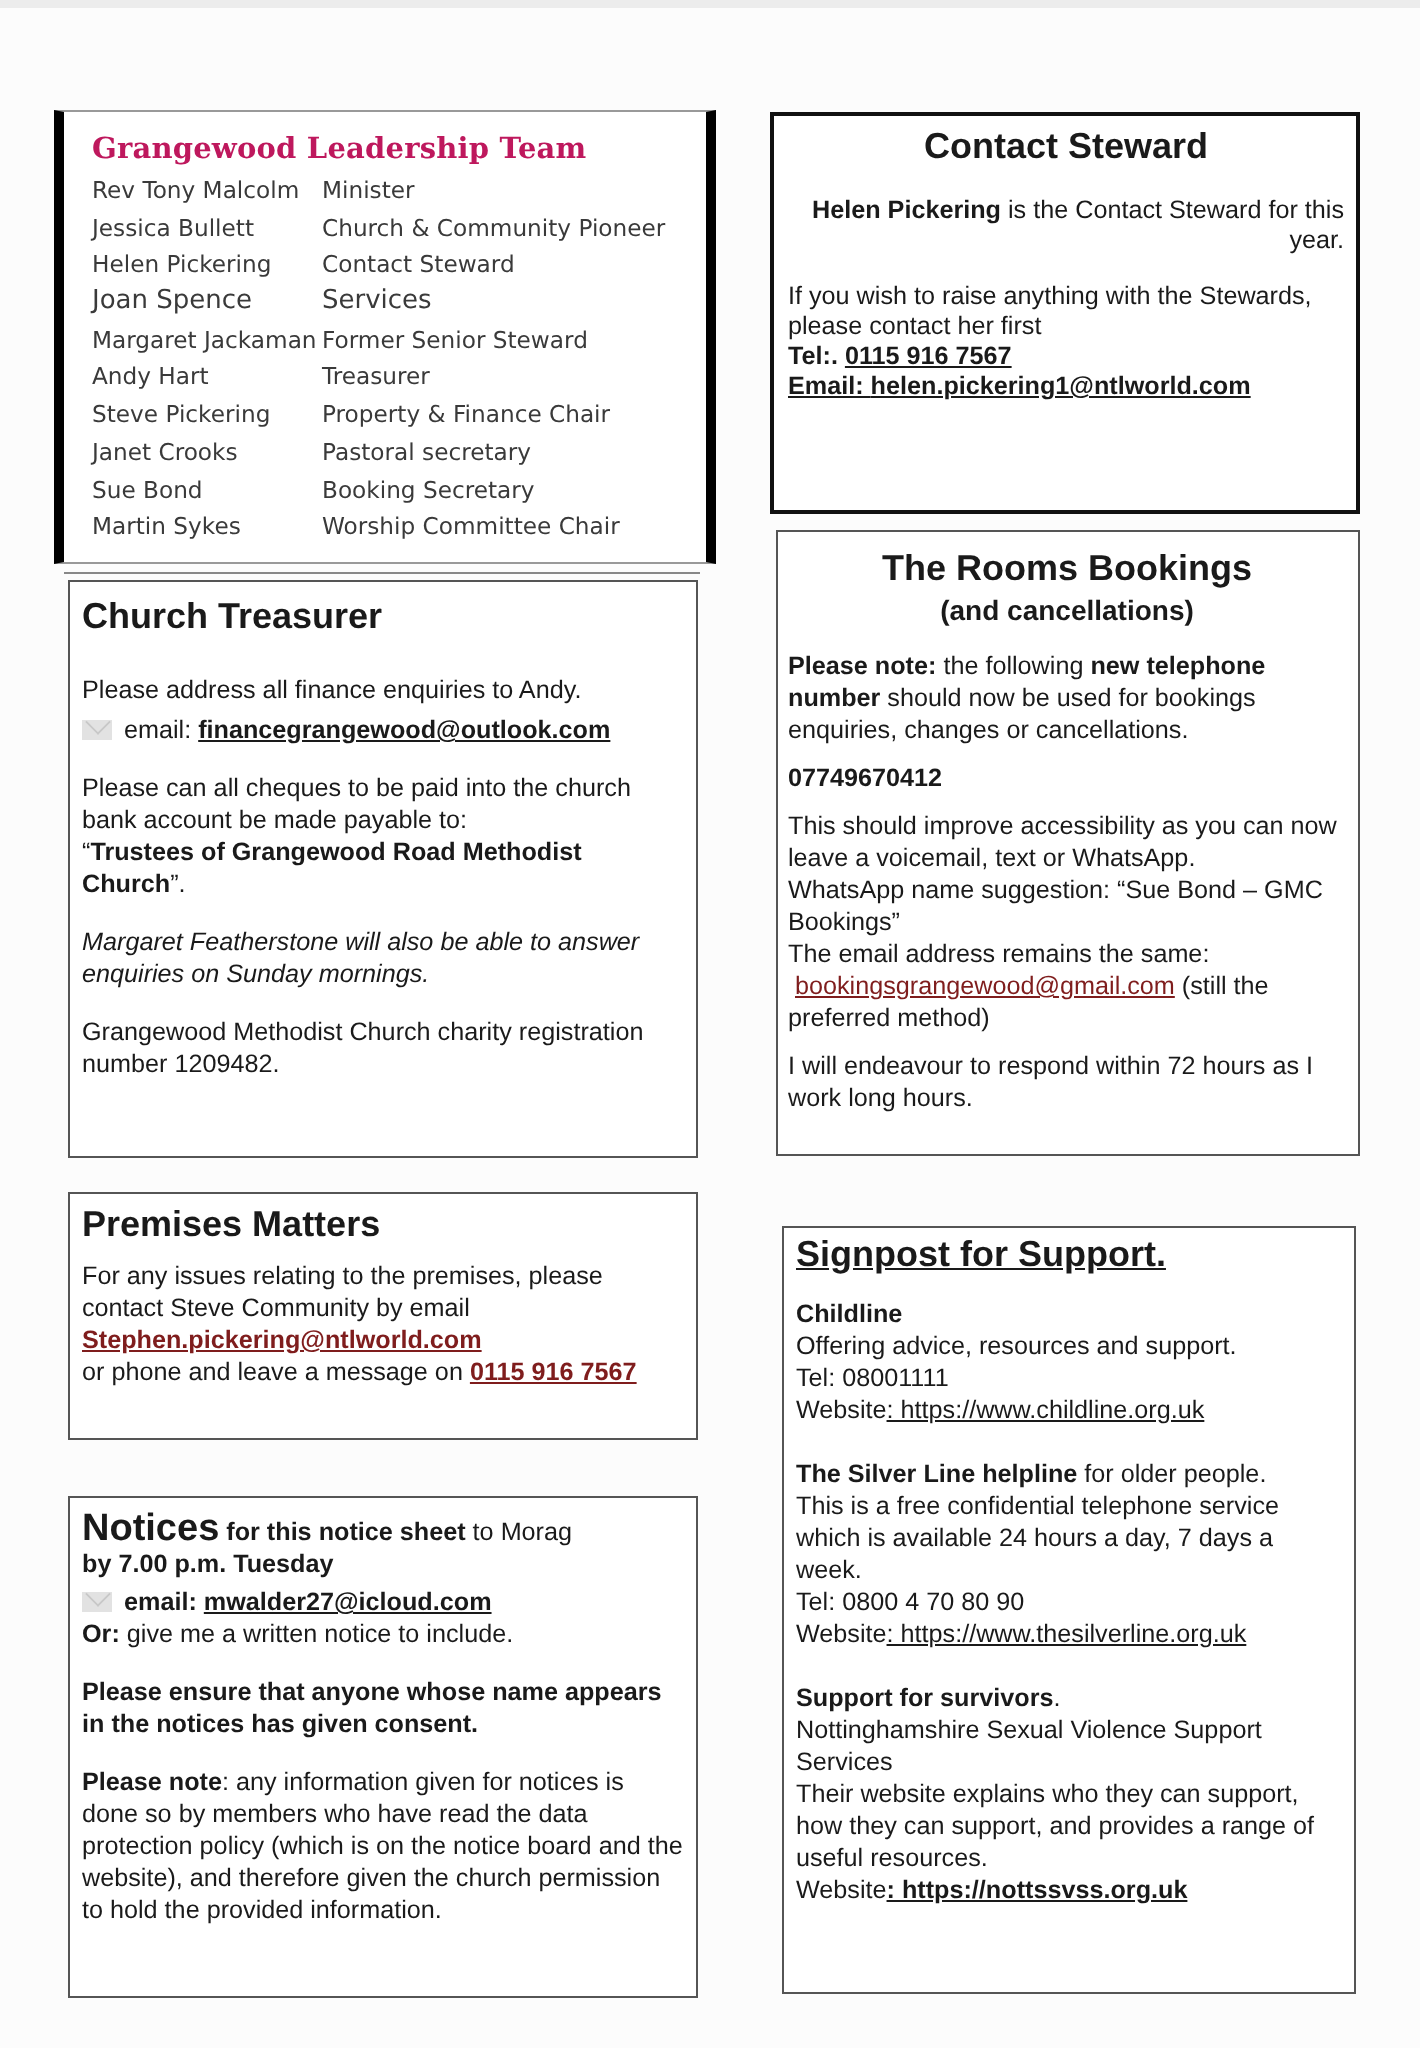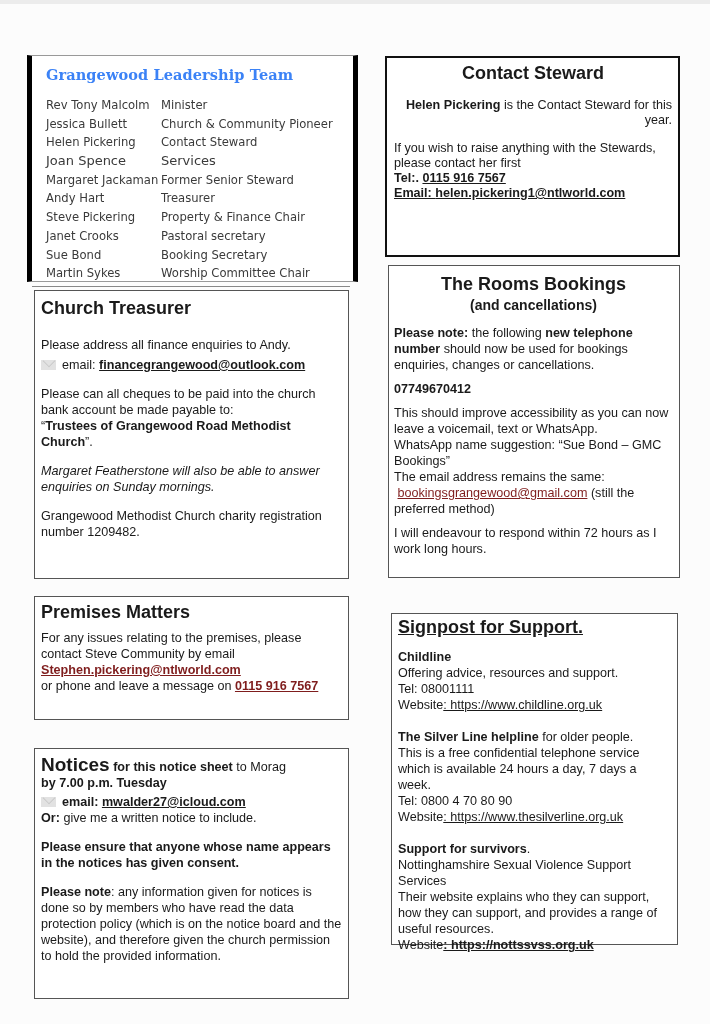--- a/index.html
+++ b/index.html
@@ -28,21 +28,21 @@
   }
 
   
   #leadership {
     left: 27px; top: 55px; width: 331px; height: 227px;
     border: 1px solid #999; border-left: 5px solid #000; border-right: 5px solid #000;
     padding: 10px 0 0 14px;
     font-family: "DejaVu Sans", sans-serif;
   }
   #leadership .title {
-    font-family: "DejaVu Serif", serif; font-weight: bold; font-size: 14.5px; color: #3b82f6; margin-bottom: 13px;
+    font-family: "DejaVu Serif", serif; font-weight: bold; font-size: 14.5px; color: #be185d; margin-bottom: 3px;
     letter-spacing: 0.1px;
   }
   #leadership .row { display: flex; font-size: 11.6px; color: #3a3a3a; height: 18.7px; line-height: 18.7px; white-space: nowrap; }
   #leadership .row .n { width: 115px; }
   #leadership .row.big { font-size: 13px; }
   .lead-rule { position: absolute; left: 32px; top: 286px; width: 318px; height: 1px; background: #888; }
 
   
   #contact {
     left: 385px; top: 56px; width: 295px; height: 201px; border: 2px solid #111;
@@ -78,21 +78,21 @@
   
   #notices {
     left: 34px; top: 748px; width: 315px; height: 251px; border: 1px solid #555;
     padding: 8px 6px 0 6px; font-size: 12.6px; line-height: 16px;
   }
   #notices .title { font-size: 19px; font-weight: bold; }
   #notices p { margin: 0 0 13px 0; }
 
   
   #signpost {
-    left: 391px; top: 613px; width: 287px; height: 332px; border: 1px solid #555;
+    left: 391px; top: 613px; width: 287px; height: 384px; border: 1px solid #555;
     padding: 5px 6px 0 6px; font-size: 12.6px; line-height: 16px;
   }
   #signpost .title { font-size: 18px; font-weight: bold; text-decoration: underline; margin-bottom: 14px; }
   #signpost p { margin: 0 0 16px 0; }
 </style>
 </head>
 <body>
 
 <div class="topbar"></div>
 

